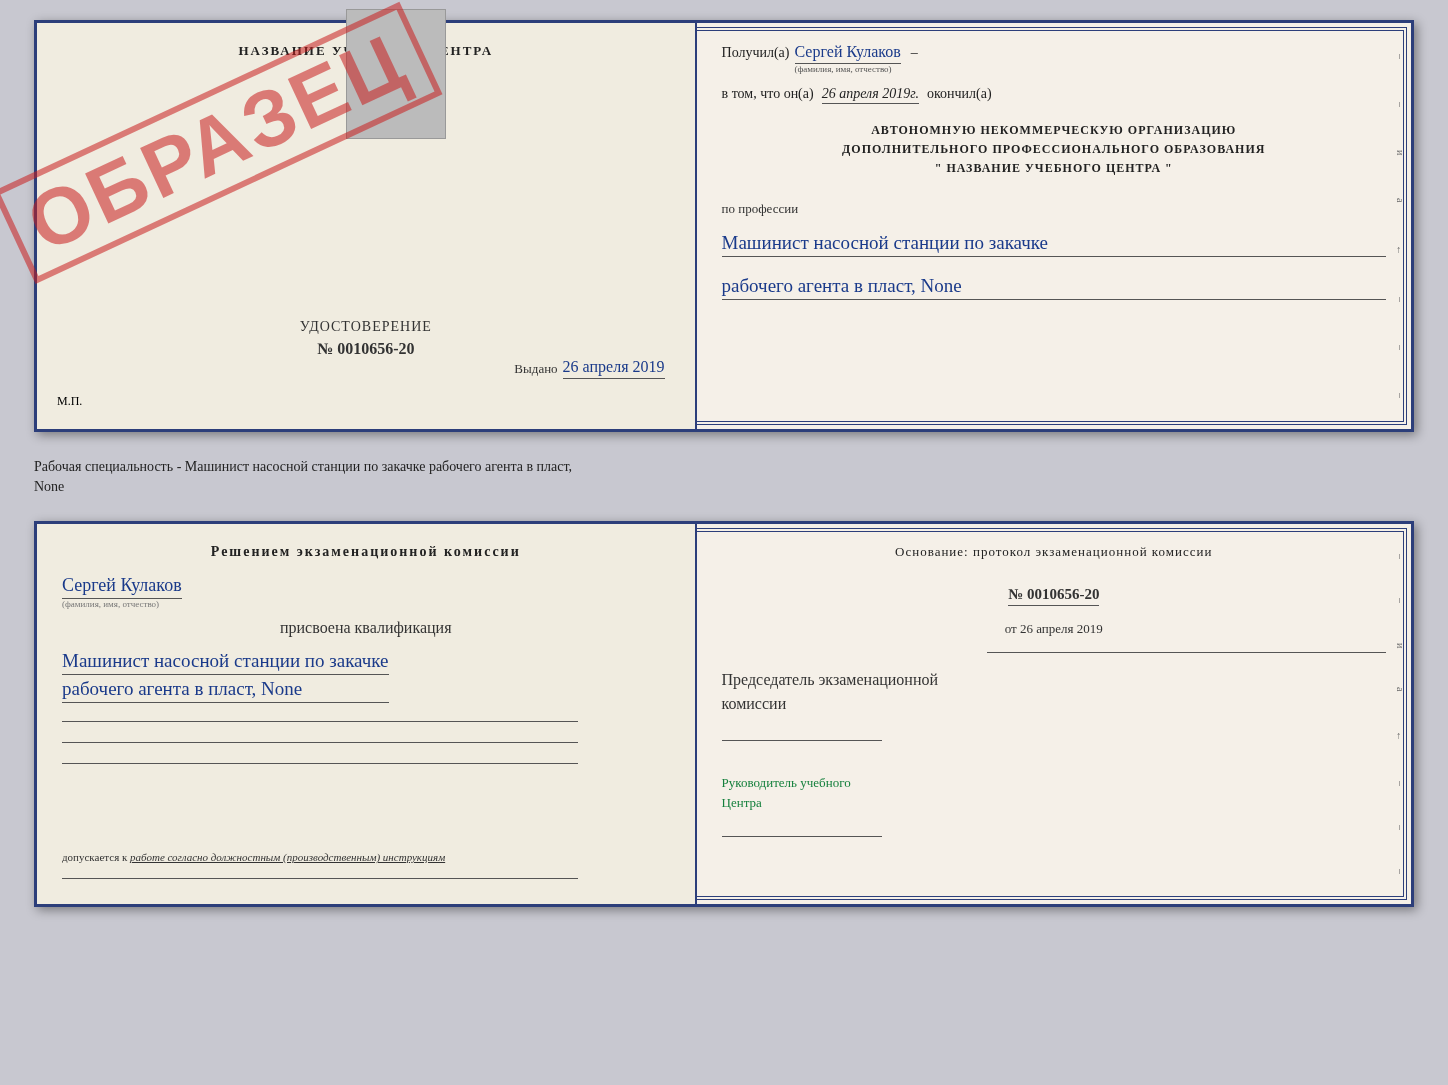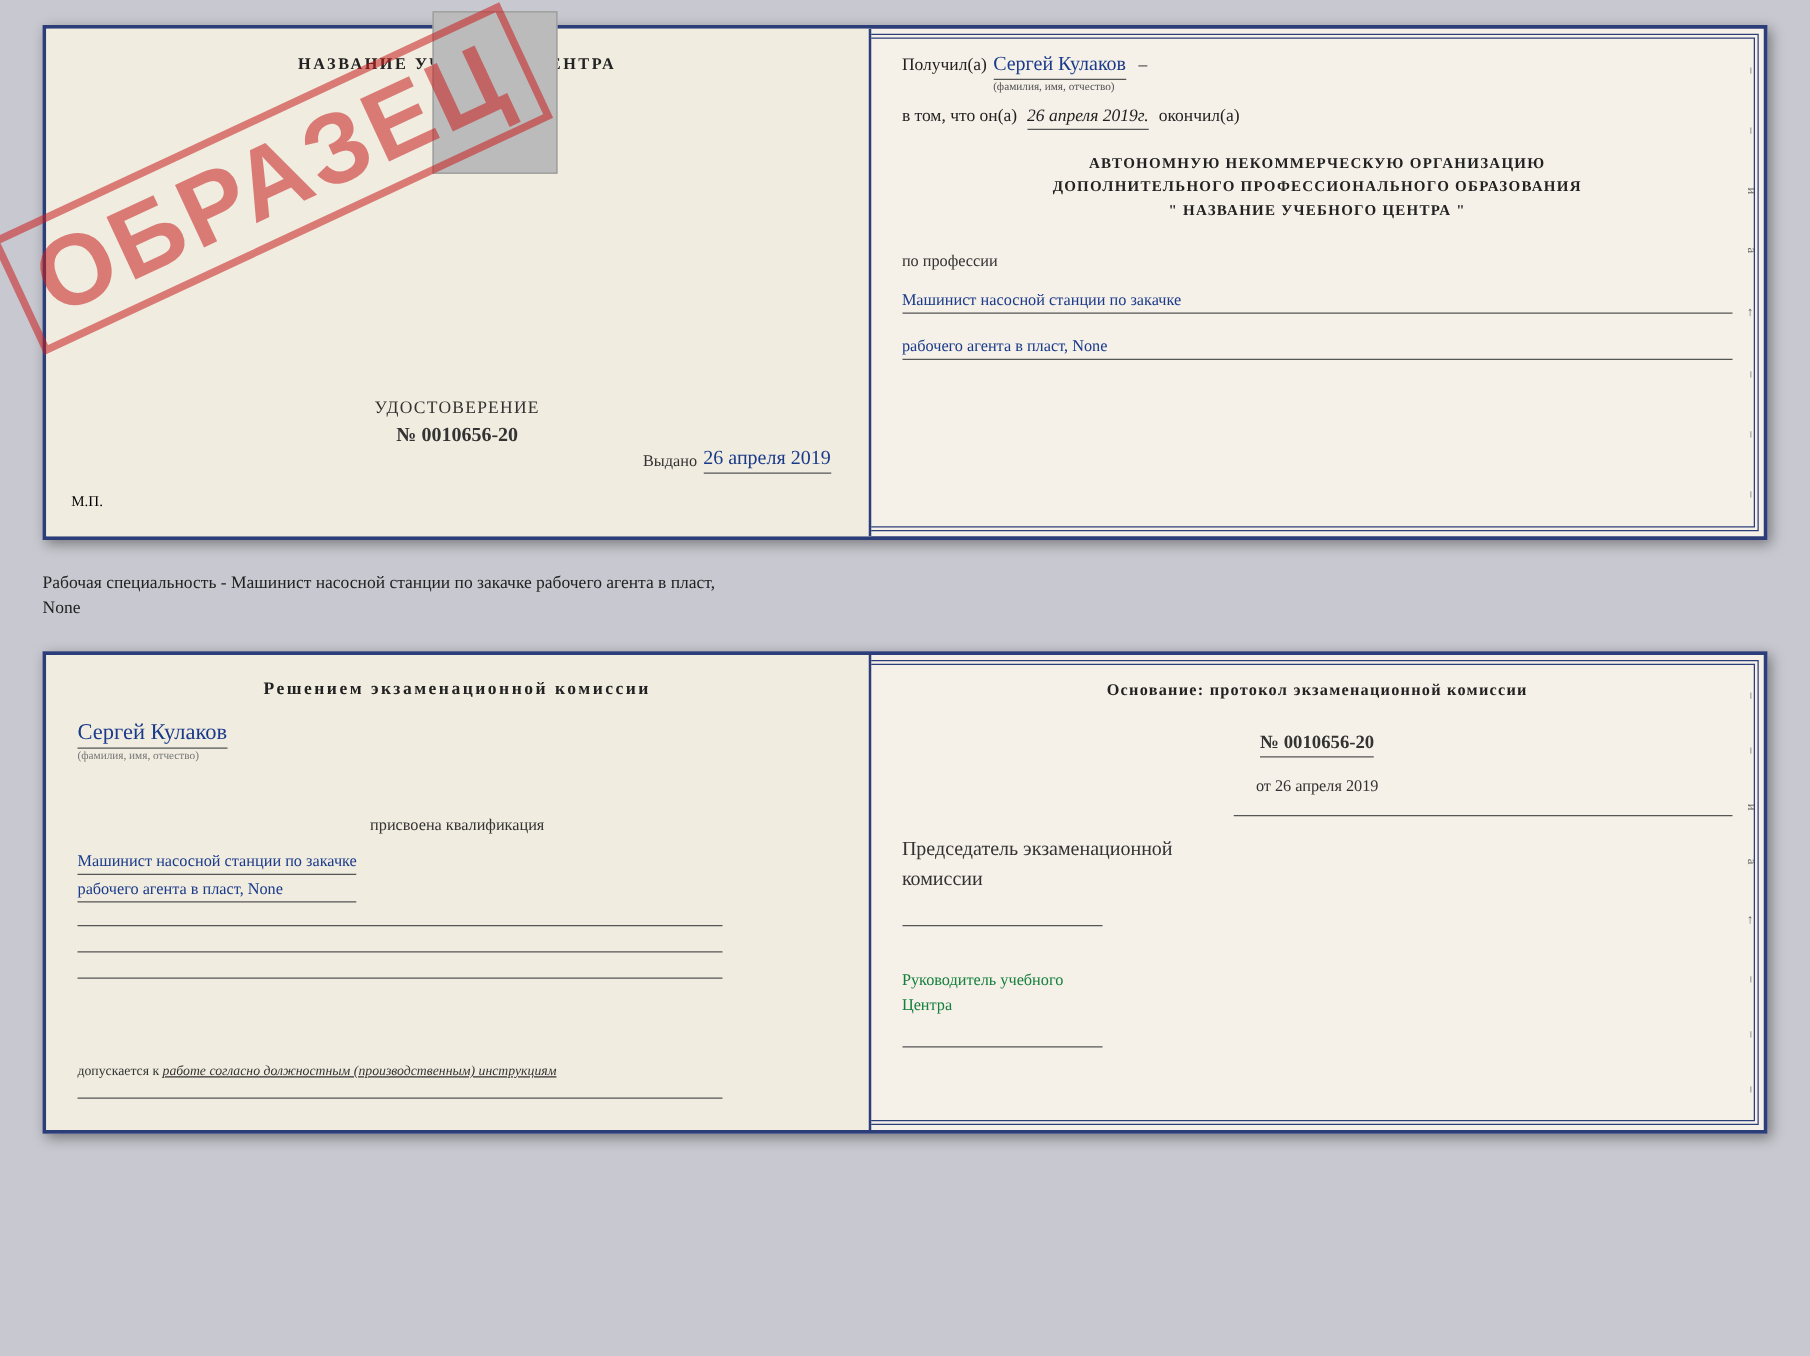--- a/index.html
+++ b/index.html
@@ -178,21 +178,21 @@
     }
 
     .po-professii {
       font-size: 13px;
       color: #333;
       margin-top: 5px;
     }
 
     .handwritten-line {
       font-family: 'Segoe Script', 'Comic Sans MS', cursive;
-      font-size: 13px;
+      font-size: 19px;
       color: #1a3a8a;
       border-bottom: 1px solid #555;
       padding-bottom: 2px;
       display: block;
       margin: 3px 0;
     }
 
     
     .between-label {
       width: 1380px;
@@ -222,40 +222,39 @@
 
     .resheniem-text {
       font-size: 14px;
       font-weight: bold;
       letter-spacing: 2px;
       text-align: center;
       color: #222;
     }
 
     .prisvoyena-text {
-      font-size: 13px;
-      color: #333;
-      text-align: center;
-      margin-top: 33px;
+      font-size: 16px;
+      color: #333;
+      text-align: center;
     }
 
     .dopuskaetsya-block {
       font-size: 11px;
       color: #333;
       margin-top: auto;
     }
 
     .italic-underline {
       font-style: italic;
       text-decoration: underline;
     }
 
     .osnovaniye-text {
       font-size: 13px;
-      font-weight: bold;
+      font-weight: normal;
       letter-spacing: 1px;
       text-align: center;
       color: #222;
     }
 
     .number-centered {
       font-size: 15px;
       font-weight: bold;
       text-align: center;
       color: #333;

